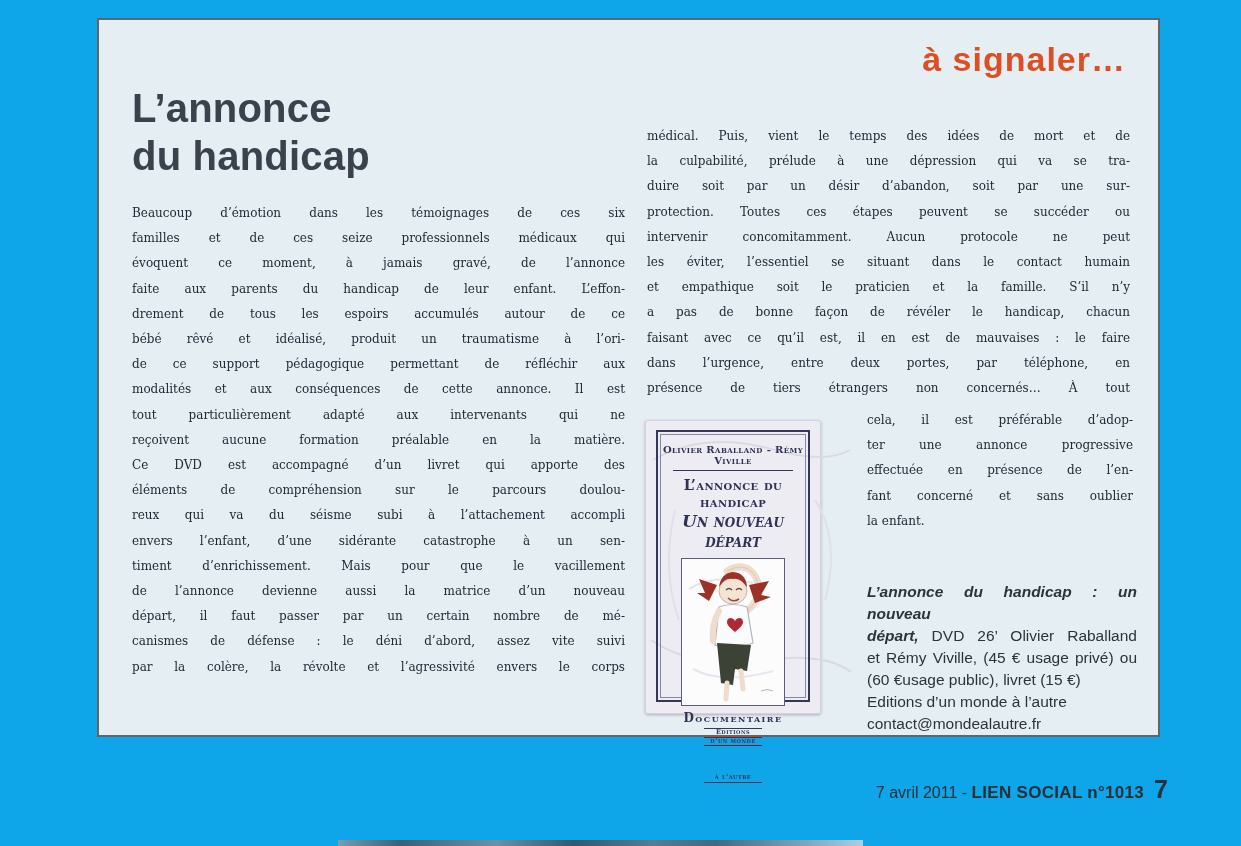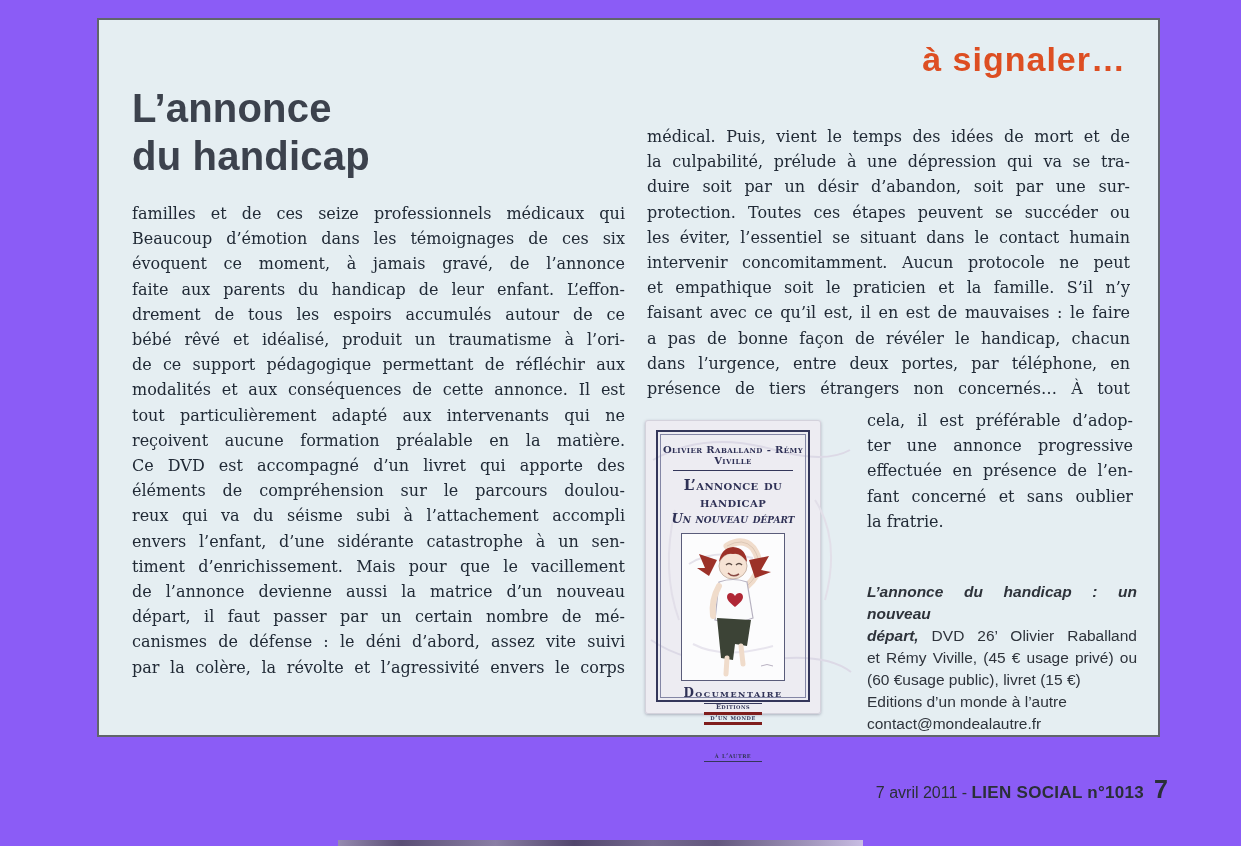--- a/index.html
+++ b/index.html
@@ -1,19 +1,19 @@
 <!DOCTYPE html>
 <html><head>
 <meta charset="utf-8">
 <style>
   html,body{margin:0;padding:0;}
   .page{
     position:relative;
     width:1241px;height:846px;
-    background:#8b5cf6;
+    background:#0ea5e9;
     font-family:"DejaVu Serif", serif;
     overflow:hidden;
   }
   .panel{
     position:absolute;left:97px;top:18px;
     width:1063px;height:719px;
     background:#e5eef2;
     border:2px solid #60656b;
     box-sizing:border-box;
   }
@@ -30,21 +30,21 @@
   .title{
     position:absolute;left:33px;top:64px;
     font-family:"Liberation Sans", sans-serif;
     font-weight:600;
     font-size:40px;line-height:48px;
     color:#3c424d;
     letter-spacing:0.2px;
   }
   
   .bodytext{
-    font-size:16px;
+    font-size:12px;
     line-height:25.2px;
     color:#212a36;
   }
   .tl{ text-align:justify; text-align-last:justify; }
   .tl.last-left{ text-align-last:left; }
   .col1{ position:absolute;left:33px;top:181px;width:493px; }
   .col2{ position:absolute;left:548px;top:104px;width:483px; }
   .col2-wrap{ position:absolute;left:768px;top:388px;width:266px; }
   
   .cover{
@@ -77,21 +77,21 @@
   .cover-title{
     font-variant:small-caps;
     font-weight:bold;
     font-size:14.5px;
     letter-spacing:0.4px;
   }
   .cover-subtitle{
     font-variant:small-caps;
     font-weight:bold;
     font-style:italic;
-    font-size:13px;
+    font-size:17px;
     margin-top:1px;
   }
   .cover-illustration{
     width:102px;height:146px;
     margin:7px auto 5px auto;
     background:#fcfcfd;
     border:1px solid #5a5c7a;
     position:relative;
   }
   .cover-genre{
@@ -102,21 +102,21 @@
   }
   .cover-publisher{
     margin:3px auto 0 auto;
     width:58px;
     font-variant:small-caps;
     font-weight:bold;
     font-size:6.5px;line-height:7.5px;
     letter-spacing:.5px;
     color:#34365a;
   }
-  .cover-publisher .pl{ border-bottom:3px solid #7f1d1d; }
+  .cover-publisher .pl{ border-bottom:1px solid #7f1d1d; }
   .cover-publisher .pl:last-child{ border-bottom:1px solid #34365a;margin-top:28px; }
   .cover-publisher .pl:first-child{ border-top:1px solid #34365a; }
   
   .caption{
     position:absolute;left:768px;top:561px;width:270px;
     font-family:"Liberation Sans", sans-serif;
     font-size:15.5px;line-height:22px;
     color:#2e333b;
   }
   .seg-bold{ font-weight:bold;font-style:italic;margin-top:36px; }
@@ -145,22 +145,22 @@
   <div class="panel">
 
     <div class="signaler">à signaler…</div>
 
     <div class="title">
       <div>L’annonce</div>
       <div>du handicap</div>
     </div>
 
     <div class="col1 bodytext">
+        <div class="tl">Beaucoup d’émotion dans les témoignages de ces six</div>
         <div class="tl">familles et de ces seize professionnels médicaux qui</div>
-        <div class="tl">Beaucoup d’émotion dans les témoignages de ces six</div>
         <div class="tl">évoquent ce moment, à jamais gravé, de l’annonce</div>
         <div class="tl">faite aux parents du handicap de leur enfant. L’effon-</div>
         <div class="tl">drement de tous les espoirs accumulés autour de ce</div>
         <div class="tl">bébé rêvé et idéalisé, produit un traumatisme à l’ori-</div>
         <div class="tl">de ce support pédagogique permettant de réfléchir aux</div>
         <div class="tl">modalités et aux conséquences de cette annonce. Il est</div>
         <div class="tl">tout particulièrement adapté aux intervenants qui ne</div>
         <div class="tl">reçoivent aucune formation préalable en la matière.</div>
         <div class="tl">Ce DVD est accompagné d’un livret qui apporte des</div>
         <div class="tl">éléments de compréhension sur le parcours doulou-</div>
@@ -171,35 +171,35 @@
         <div class="tl">départ, il faut passer par un certain nombre de mé-</div>
         <div class="tl">canismes de défense : le déni d’abord, assez vite suivi</div>
         <div class="tl">par la colère, la révolte et l’agressivité envers le corps</div>
       </div>
 
     <div class="col2 bodytext">
         <div class="tl">médical. Puis, vient le temps des idées de mort et de</div>
         <div class="tl">la culpabilité, prélude à une dépression qui va se tra-</div>
         <div class="tl">duire soit par un désir d’abandon, soit par une sur-</div>
         <div class="tl">protection. Toutes ces étapes peuvent se succéder ou</div>
+        <div class="tl">intervenir concomitamment. Aucun protocole ne peut</div>
         <div class="tl">les éviter, l’essentiel se situant dans le contact humain</div>
-        <div class="tl">intervenir concomitamment. Aucun protocole ne peut</div>
         <div class="tl">et empathique soit le praticien et la famille. S’il n’y</div>
+        <div class="tl">a pas de bonne façon de révéler le handicap, chacun</div>
         <div class="tl">faisant avec ce qu’il est, il en est de mauvaises : le faire</div>
-        <div class="tl">a pas de bonne façon de révéler le handicap, chacun</div>
         <div class="tl">dans l’urgence, entre deux portes, par téléphone, en</div>
         <div class="tl">présence de tiers étrangers non concernés… À tout</div>
       </div>
 
     <div class="col2-wrap bodytext">
         <div class="tl">cela, il est préférable d’adop-</div>
         <div class="tl">ter une annonce progressive</div>
         <div class="tl">effectuée en présence de l’en-</div>
         <div class="tl">fant concerné et sans oublier</div>
-        <div class="tl last-left">la fratrie.</div>
+        <div class="tl last-left">la enfant.</div>
       </div>
 
     <div class="cover">
       <svg class="cover-sketch" width="212" height="294" viewBox="0 0 212 294">
         <path d="M8,40 Q60,10 130,30 Q180,44 205,30" fill="none" stroke="#dcd9e6" stroke-width="2"></path>
         <path d="M6,220 Q50,250 120,240 Q180,232 206,252" fill="none" stroke="#dcd9e6" stroke-width="2"></path>
         <path d="M170,80 Q196,120 180,180" fill="none" stroke="#e2dfe9" stroke-width="2"></path>
         <path d="M30,90 Q16,150 34,200" fill="none" stroke="#e2dfe9" stroke-width="2"></path>
       </svg>
       <div class="cover-frame">

